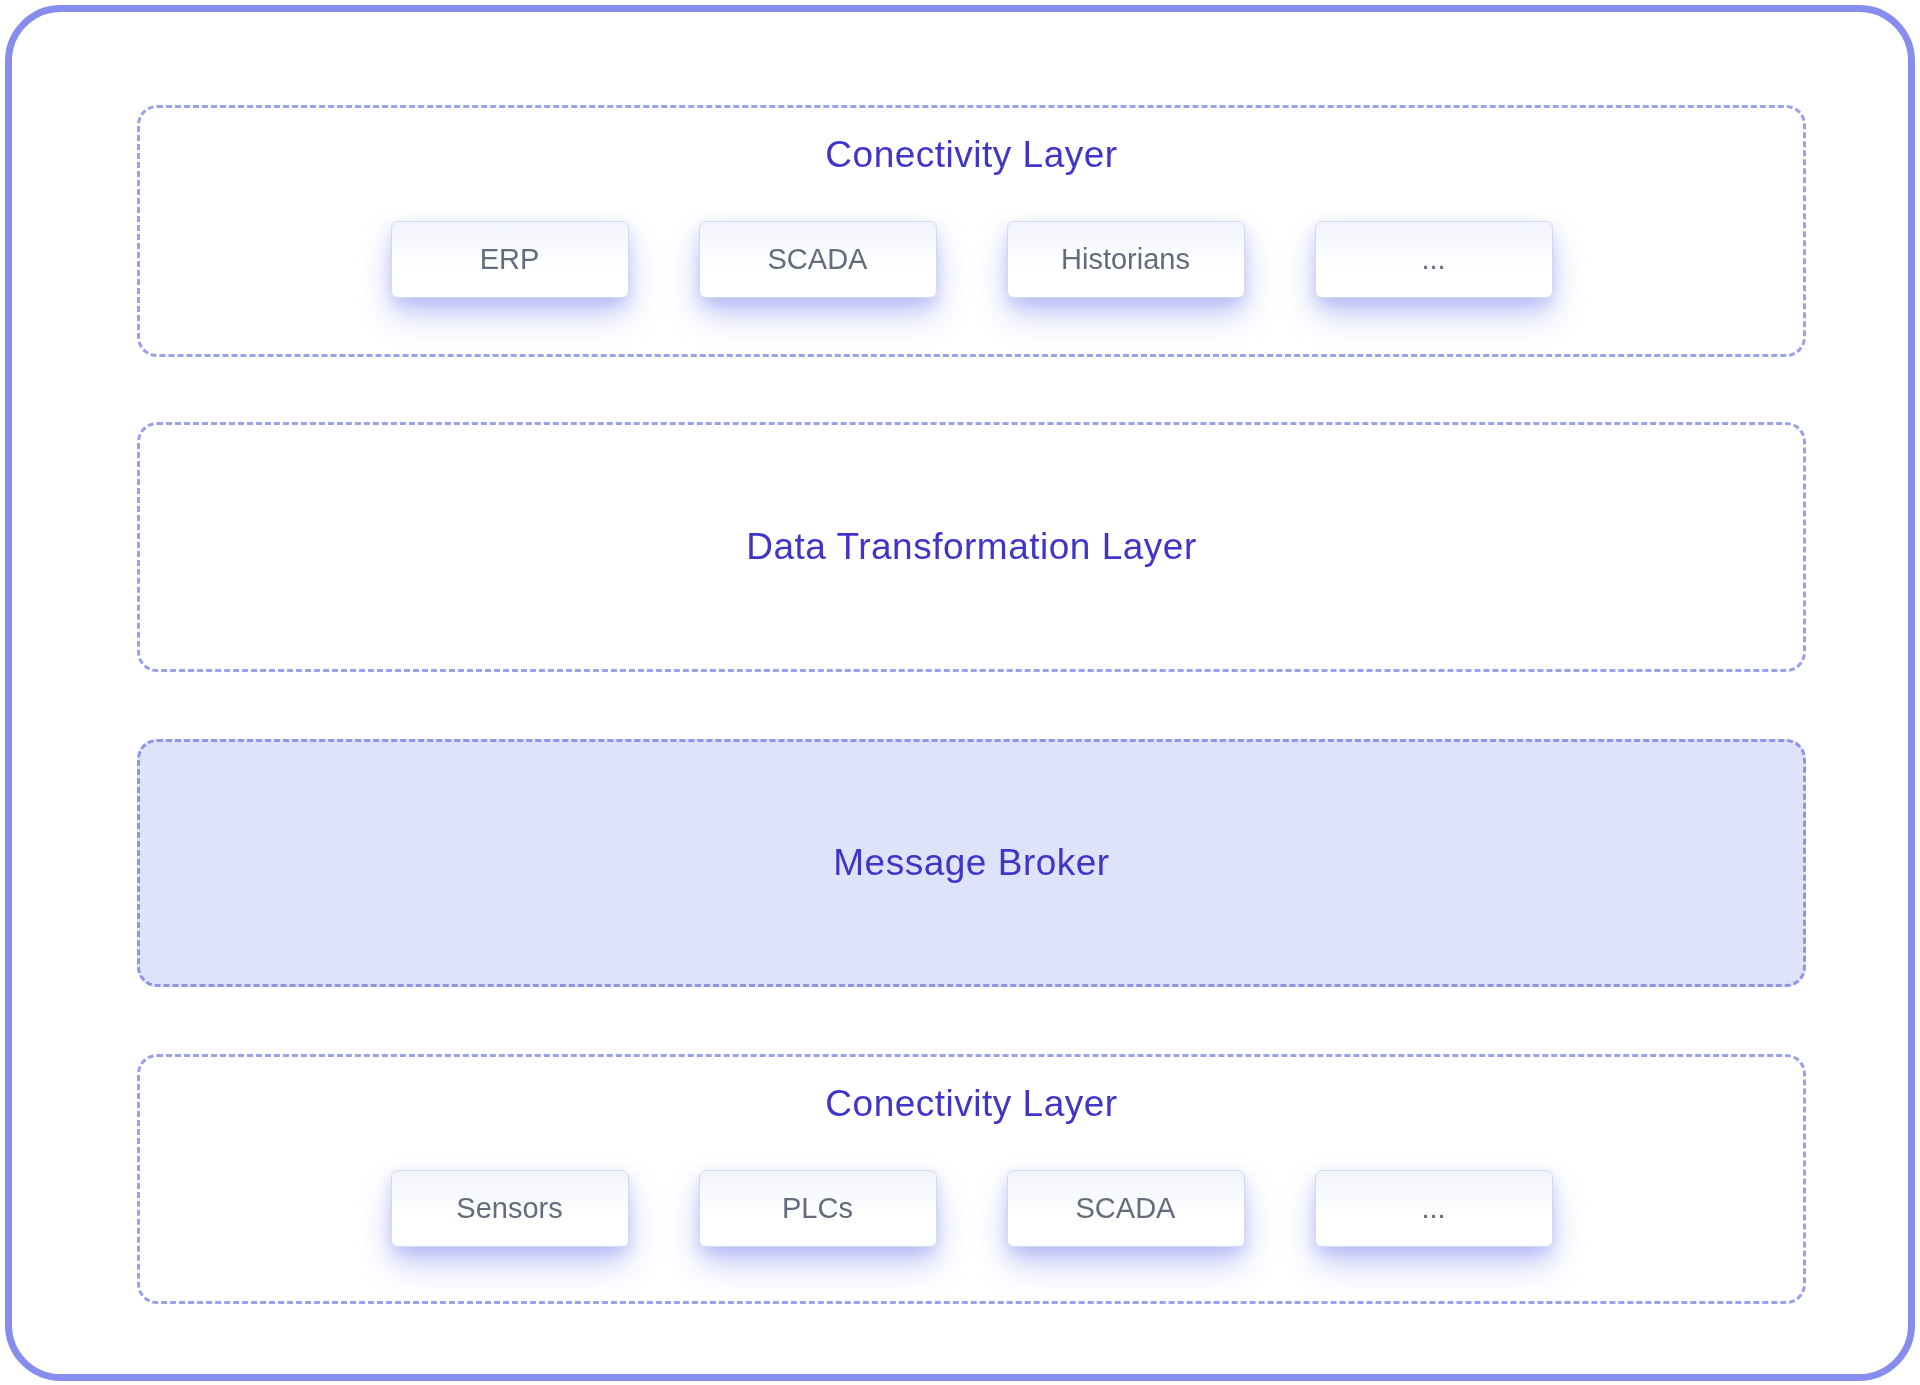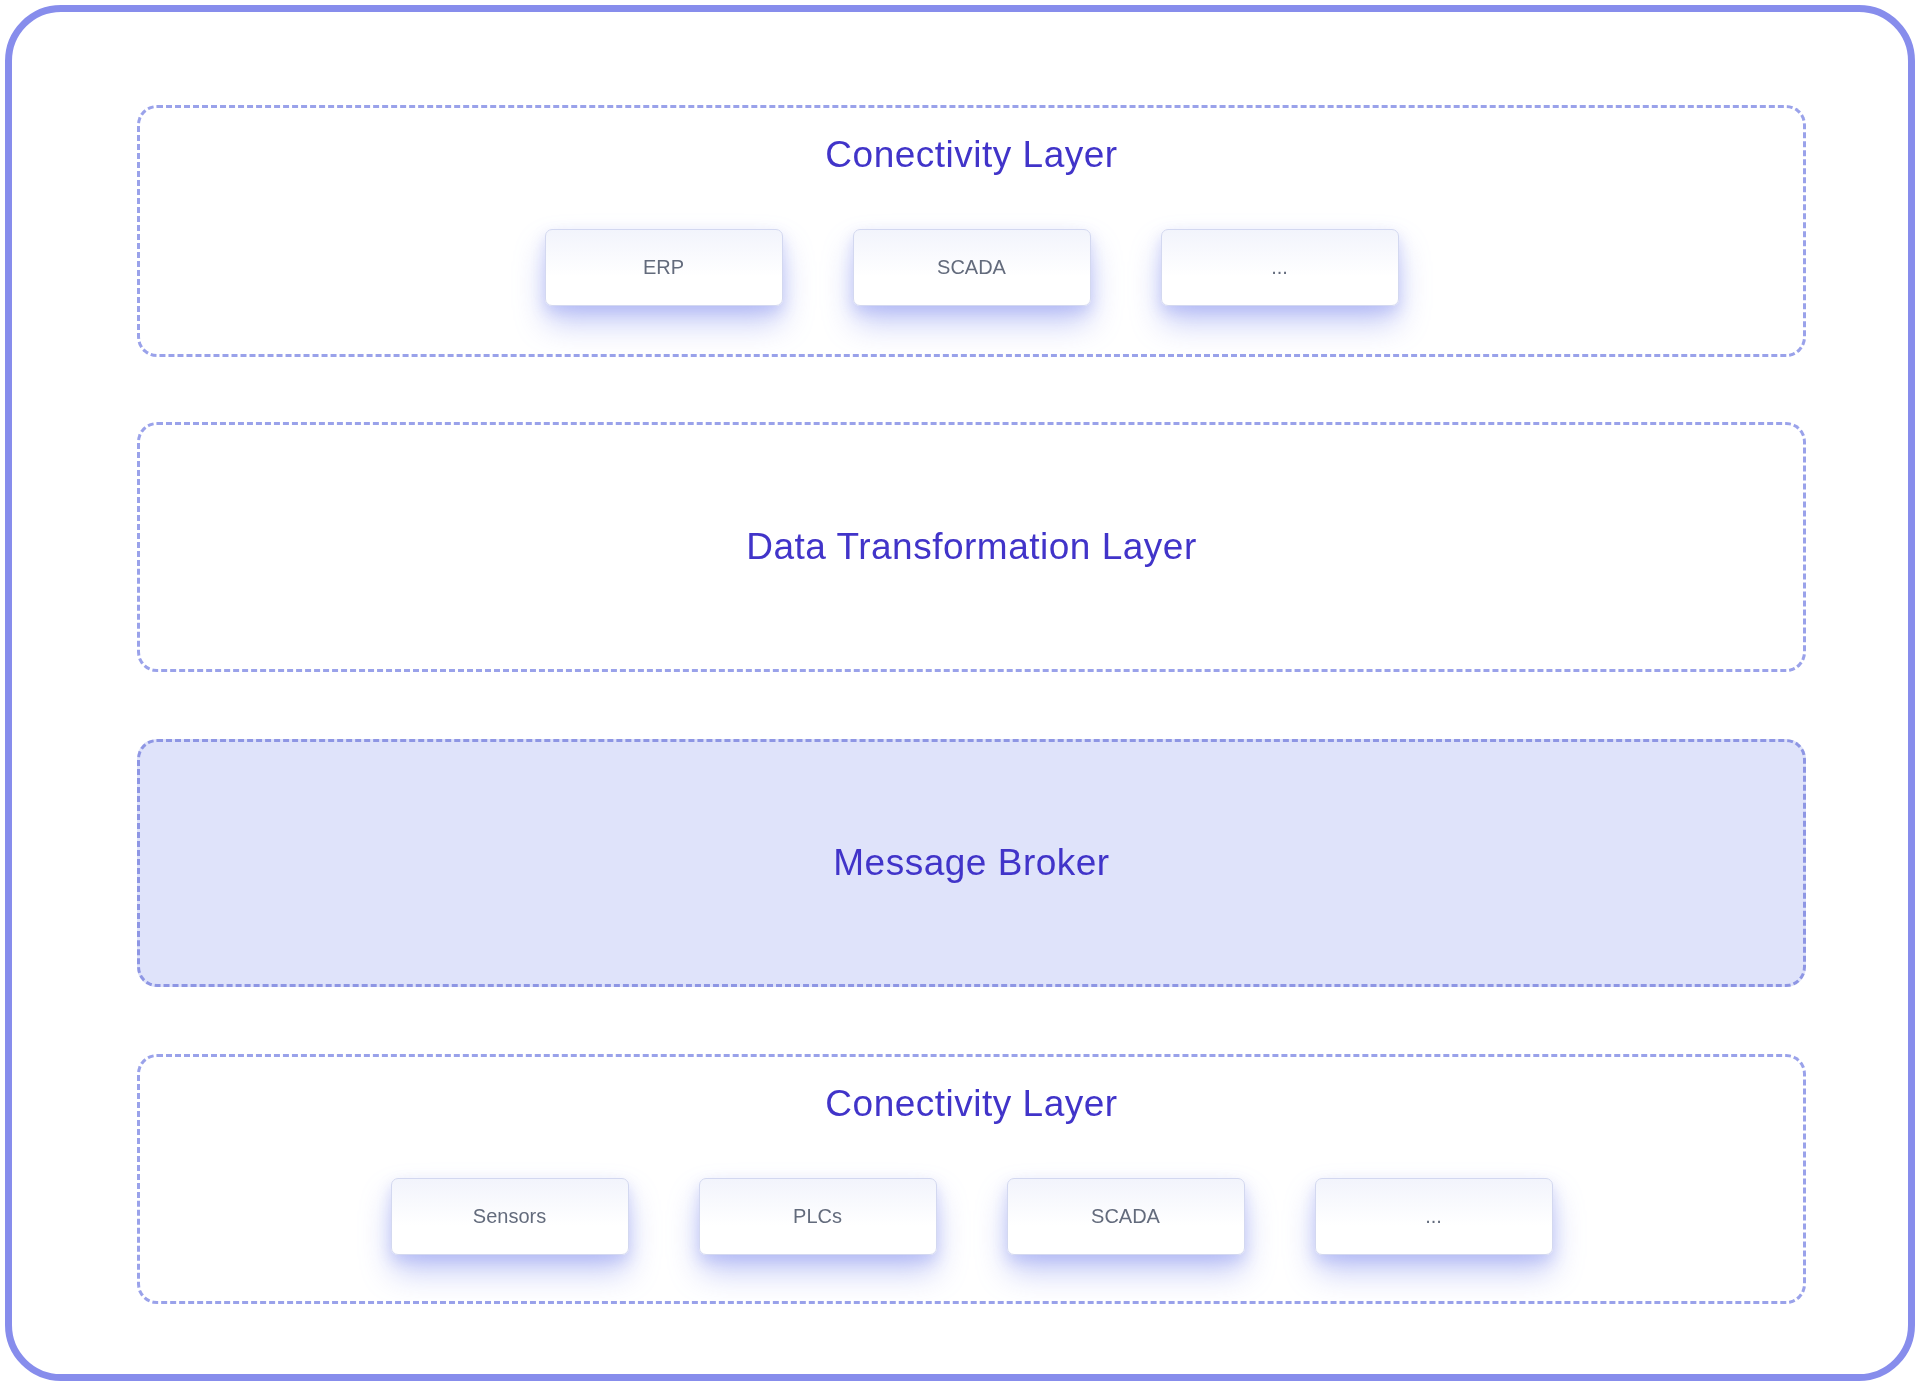--- a/index.html
+++ b/index.html
@@ -60,36 +60,36 @@
     box-sizing: border-box;
     border: 1px solid #d3d8f0;
     border-radius: 7px;
     background: linear-gradient(180deg, #f2f4fc 0%, #ffffff 62%);
     box-shadow: 0 18px 32px -2px rgba(128, 139, 238, 0.48),
                 0 6px 14px rgba(128, 139, 238, 0.28);
     display: flex;
     align-items: center;
     justify-content: center;
     color: #636b7c;
-    font-size: 20px;
+    font-size: 29px;
     white-space: nowrap;
-    margin-top: 8px;
   }
 </style>
 </head>
 <body>
 
 <div class="canvas">
   <div class="outer-frame">
 
     <div class="layer layer-top">
       <div class="layer-title">Conectivity Layer</div>
       <div class="boxes-row">
         <div class="component-box">ERP</div>
         <div class="component-box">SCADA</div>
+        <div class="component-box">Historians</div>
         <div class="component-box">...</div>
       </div>
     </div>
 
     <div class="layer layer-dtl">
       <div class="layer-title">Data Transformation Layer</div>
     </div>
 
     <div class="layer layer-broker">
       <div class="layer-title">Message Broker</div>

